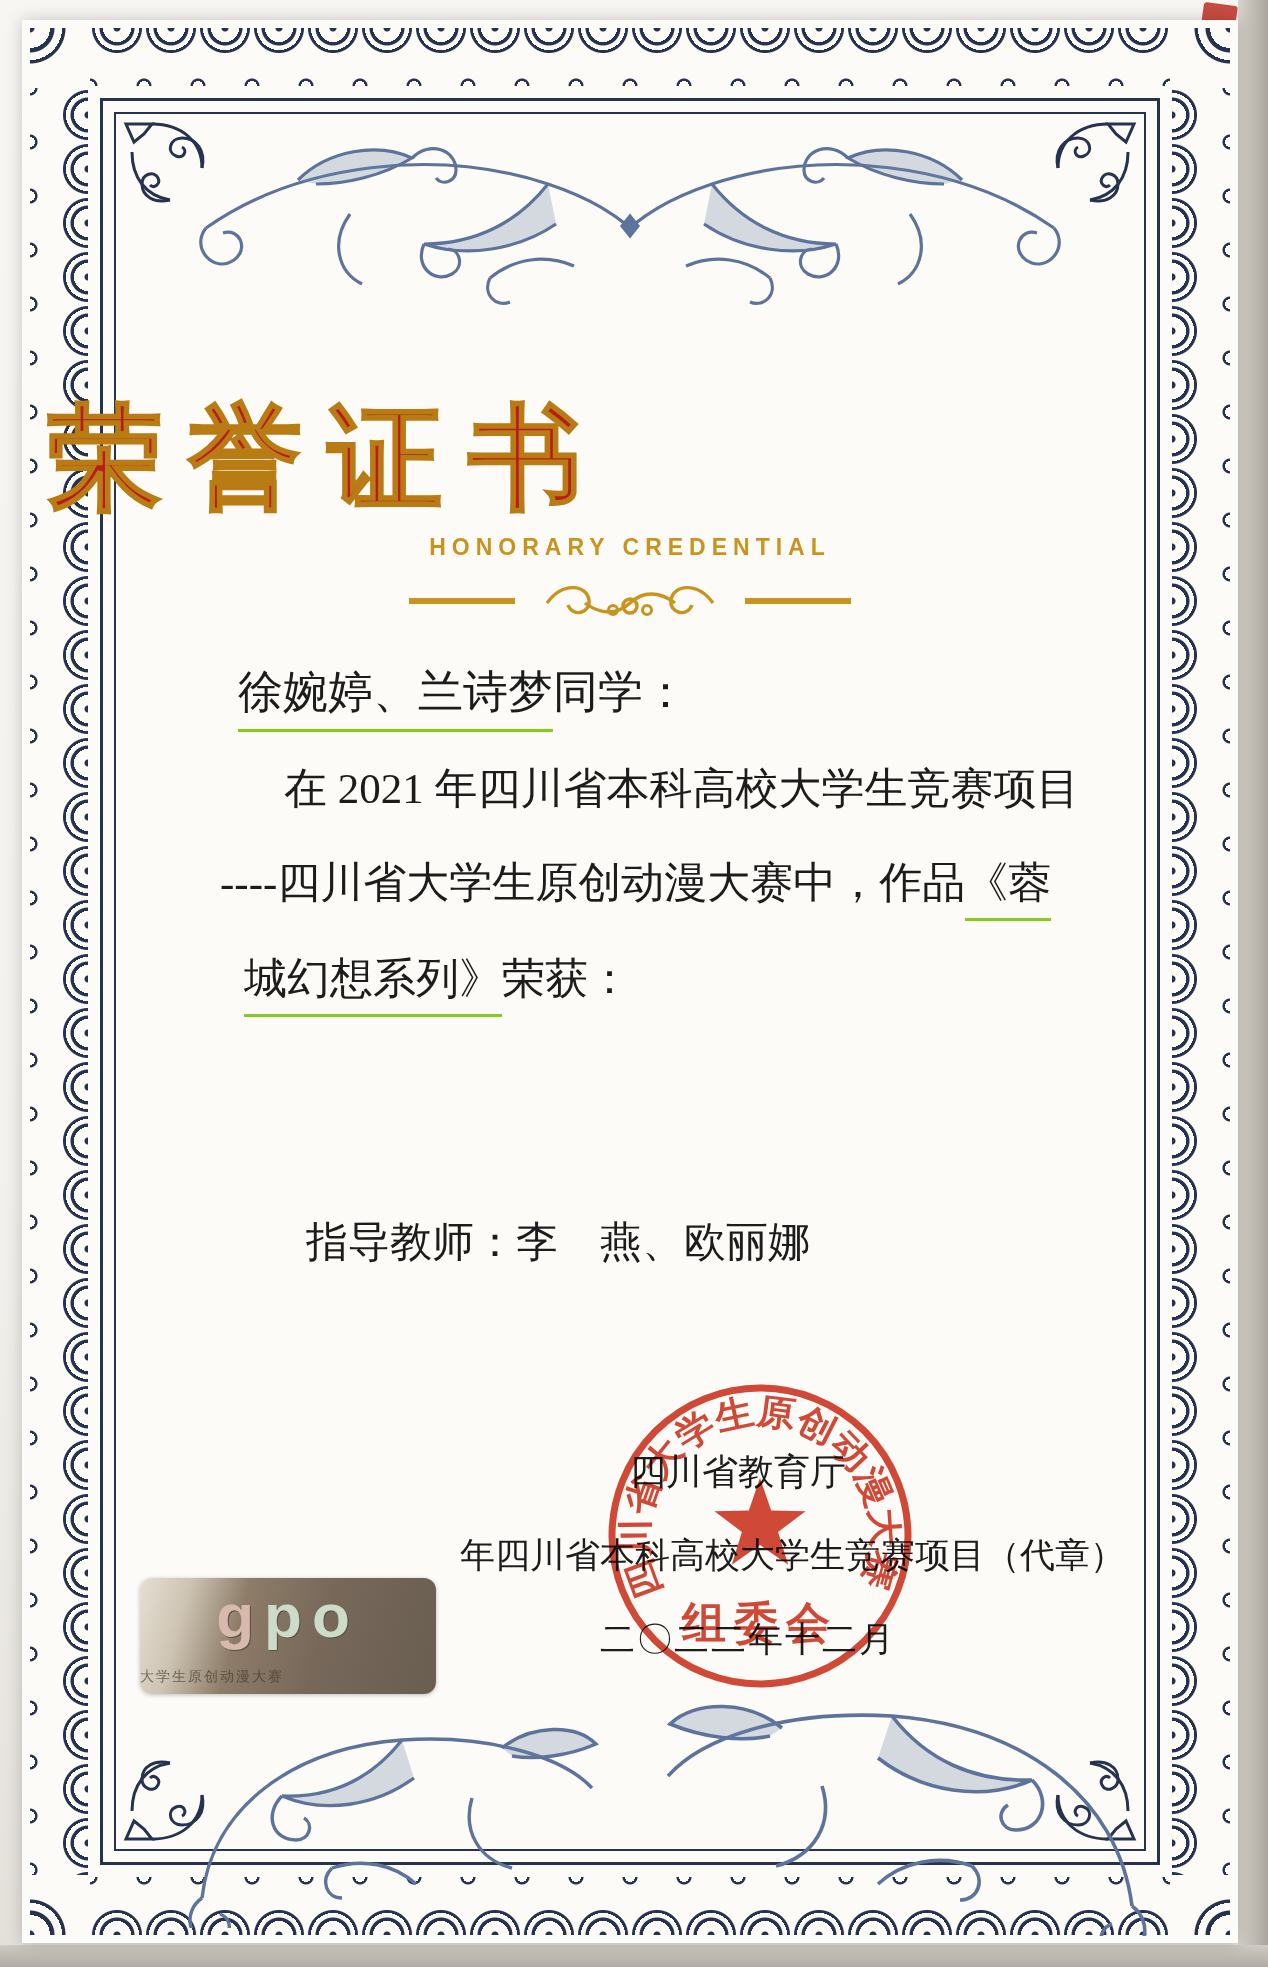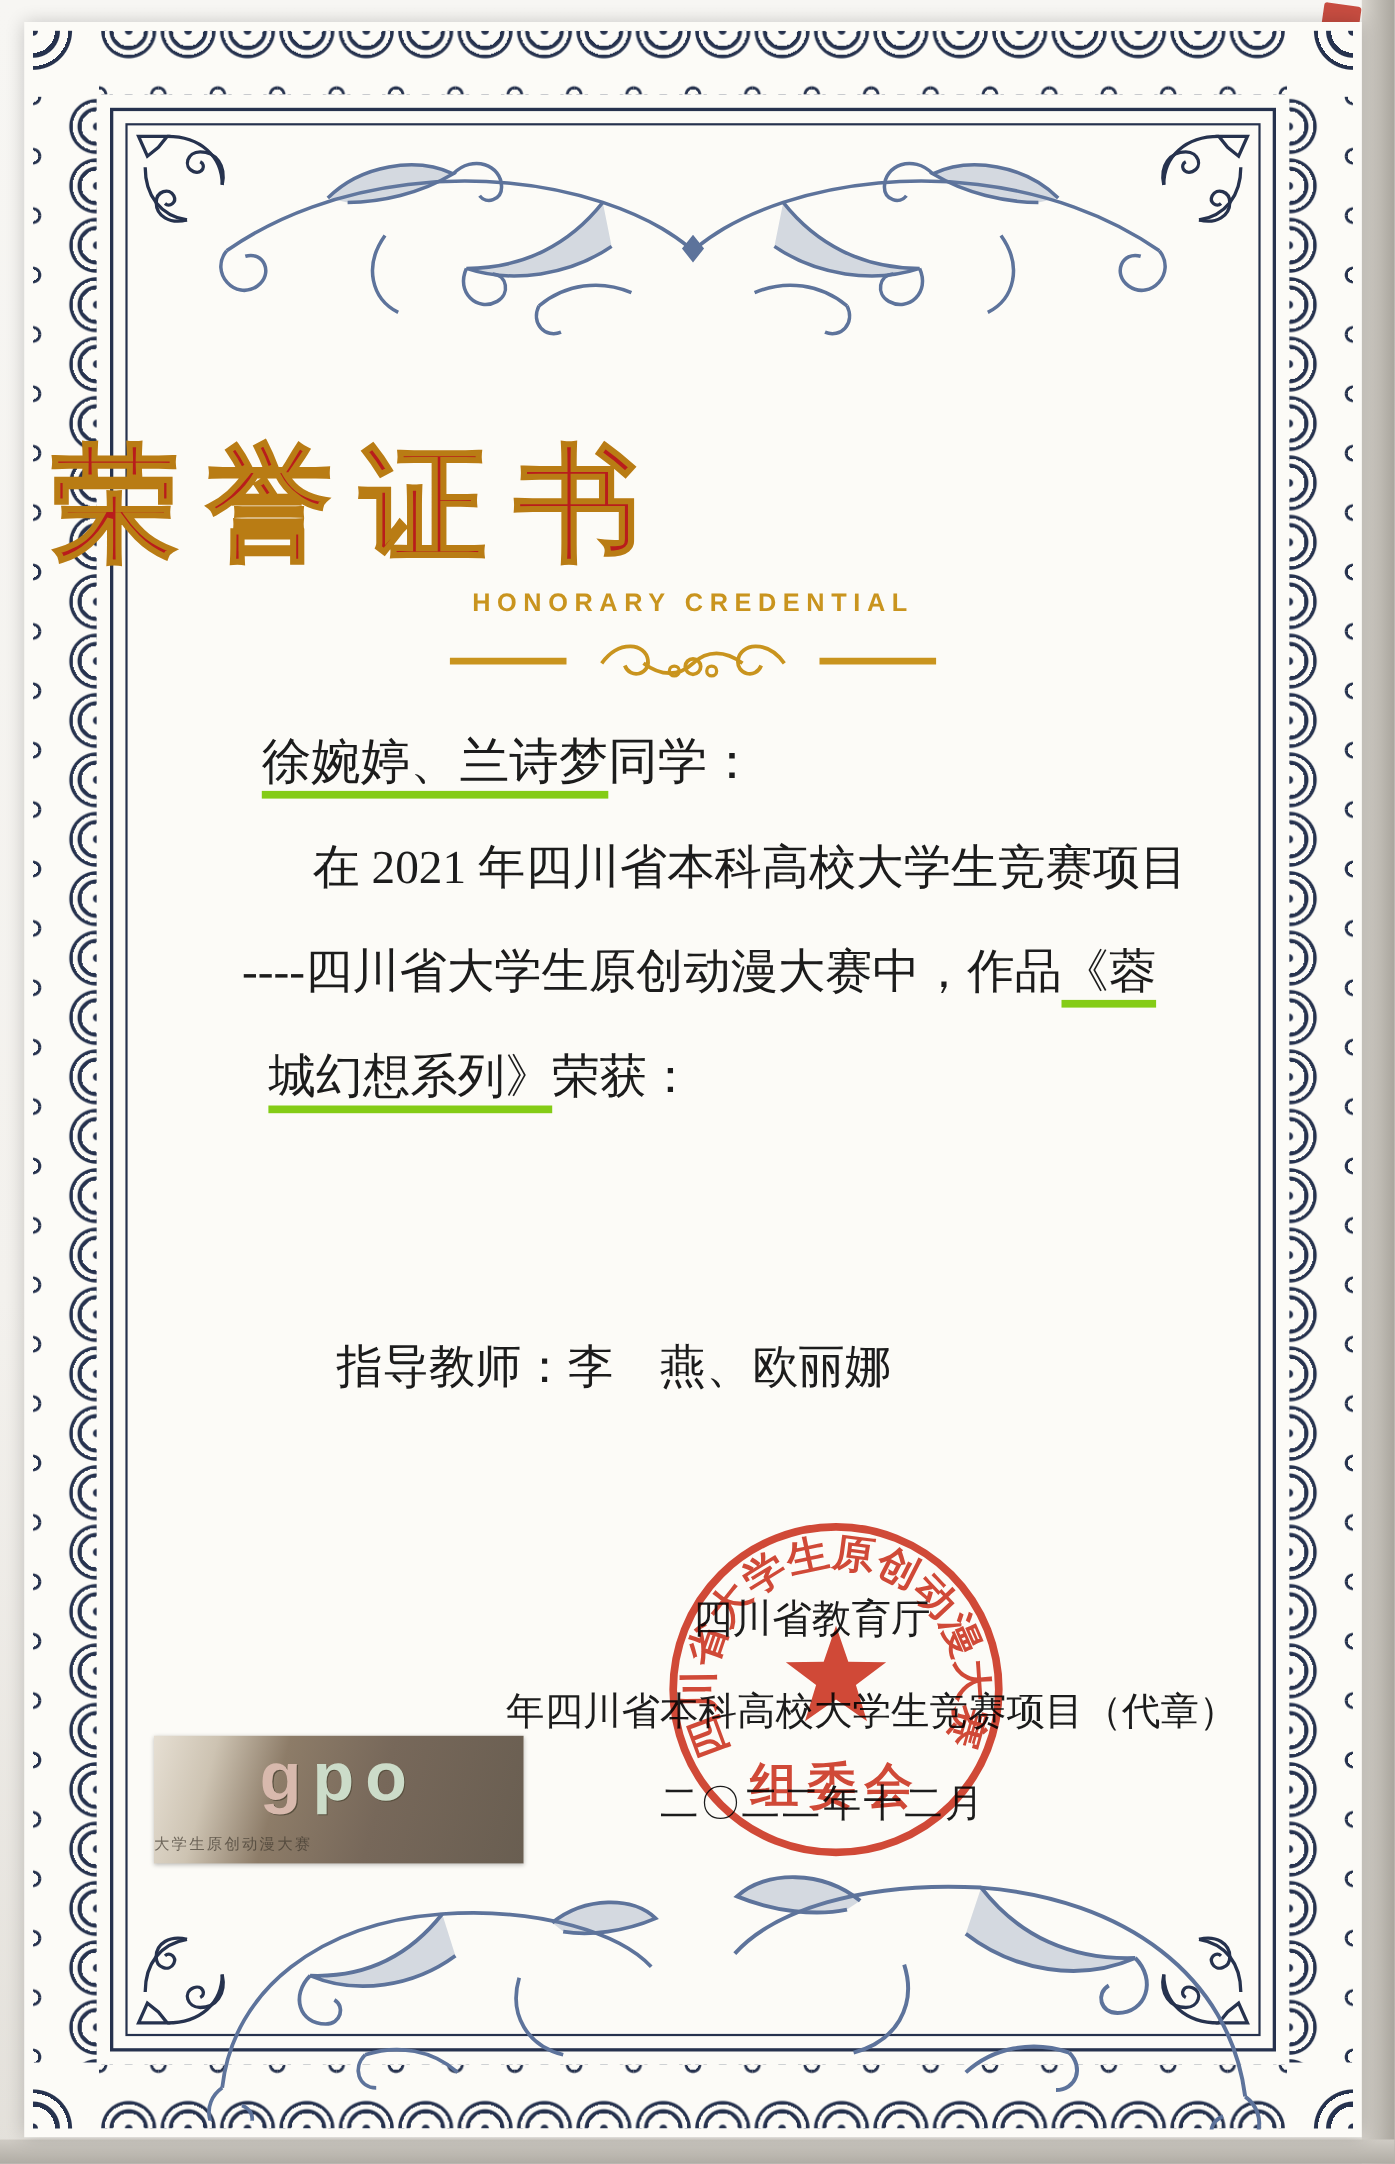--- a/index.html
+++ b/index.html
@@ -65,37 +65,37 @@
   
   .title{position:absolute;left:0;top:362px;width:100%;
     font-size:114px;font-weight:bold;color:#b91c1c;letter-spacing:26px;
     -webkit-text-stroke:2px #b97c14;text-stroke:2px #b97c14;padding-left:26px;box-sizing:border-box;}
   .subtitle{position:absolute;left:0;top:514px;width:100%;text-align:center;
     font-family:"Liberation Sans","DejaVu Sans",sans-serif;
     font-size:23px;font-weight:bold;color:#c9941e;letter-spacing:6px;}
   
   .line{position:absolute;color:#1c1c1c;}
   .recipient{left:216px;top:642px;font-size:45px;}
-  .u{border-bottom:7px solid #84cc16;padding-bottom:2px;}
+  .u{border-bottom:3px solid #84cc16;padding-bottom:12px;}
   .b1{left:262px;top:740px;font-size:43px;}
   .b2{left:198px;top:834px;font-size:43px;}
   .b3{left:222px;top:930px;font-size:43px;}
   .award{left:0;top:1024px;width:100%;text-align:center;font-size:97px;font-weight:bold;
     letter-spacing:68px;padding-left:88px;box-sizing:border-box;color:#111;}
   .advisor{left:284px;top:1182px;font-size:42px;margin-top:12px;}
   .closing{left:296px;top:1282px;font-size:42px;}
   .org1{left:608px;top:1428px;font-size:36px;}
   .org2{left:438px;top:1512px;font-size:35px;}
   .date{left:578px;top:1596px;font-size:35px;letter-spacing:2px;}
   
   .stamp{position:absolute;left:578px;top:1356px;mix-blend-mode:multiply;opacity:.92;}
   
-  .sticker{position:absolute;left:118px;top:1558px;width:296px;height:116px;border-radius:0;
+  .sticker{position:absolute;left:118px;top:1558px;width:296px;height:116px;border-radius:12px;
     background:linear-gradient(105deg,#e6dfd3 0%,#cdc3b2 16%,#8d7c68 34%,#77685a 60%,#695e51 100%);
-    box-shadow:0 1px 4px rgba(0,0,0,.25);overflow:hidden;padding-left:40px;}
+    box-shadow:0 1px 4px rgba(0,0,0,.25);overflow:hidden;}
   .sticker .logo{position:absolute;left:0;top:2px;width:100%;text-align:center;
     font-family:"Liberation Sans","DejaVu Sans",sans-serif;font-weight:bold;font-size:62px;
     letter-spacing:10px;color:#ccdcc9;text-shadow:1px 1px 0 #59503f;}
   .sticker .logo::first-letter{color:#d8b9ad;}
   .sticker .caption{position:absolute;left:0;bottom:8px;width:100%;text-align:left;
     font-size:14px;color:#3f382e;opacity:.68;letter-spacing:2px;}
 </style>
 </head>
 <body>
 

